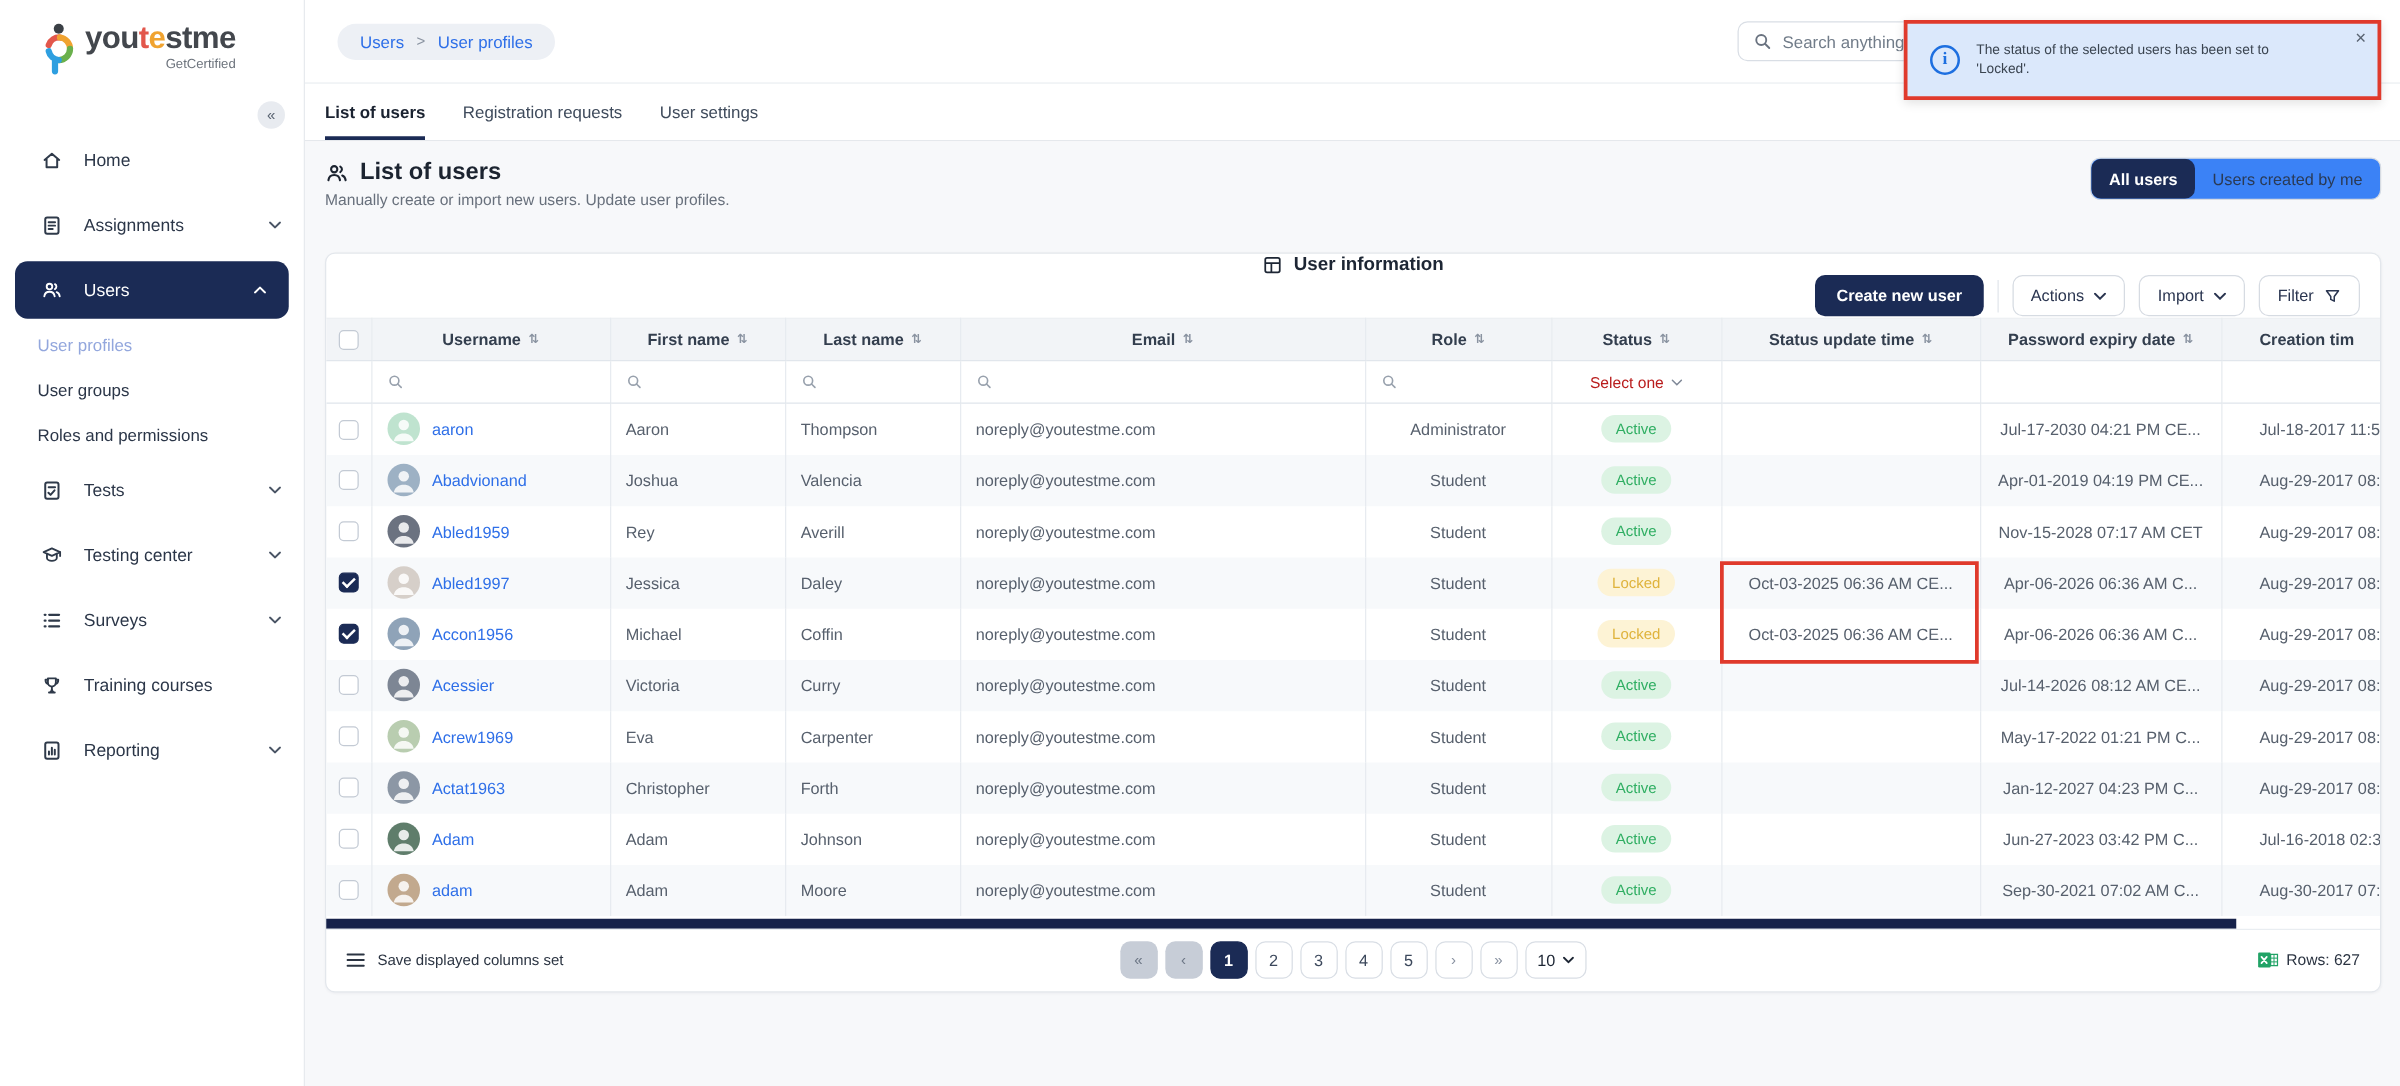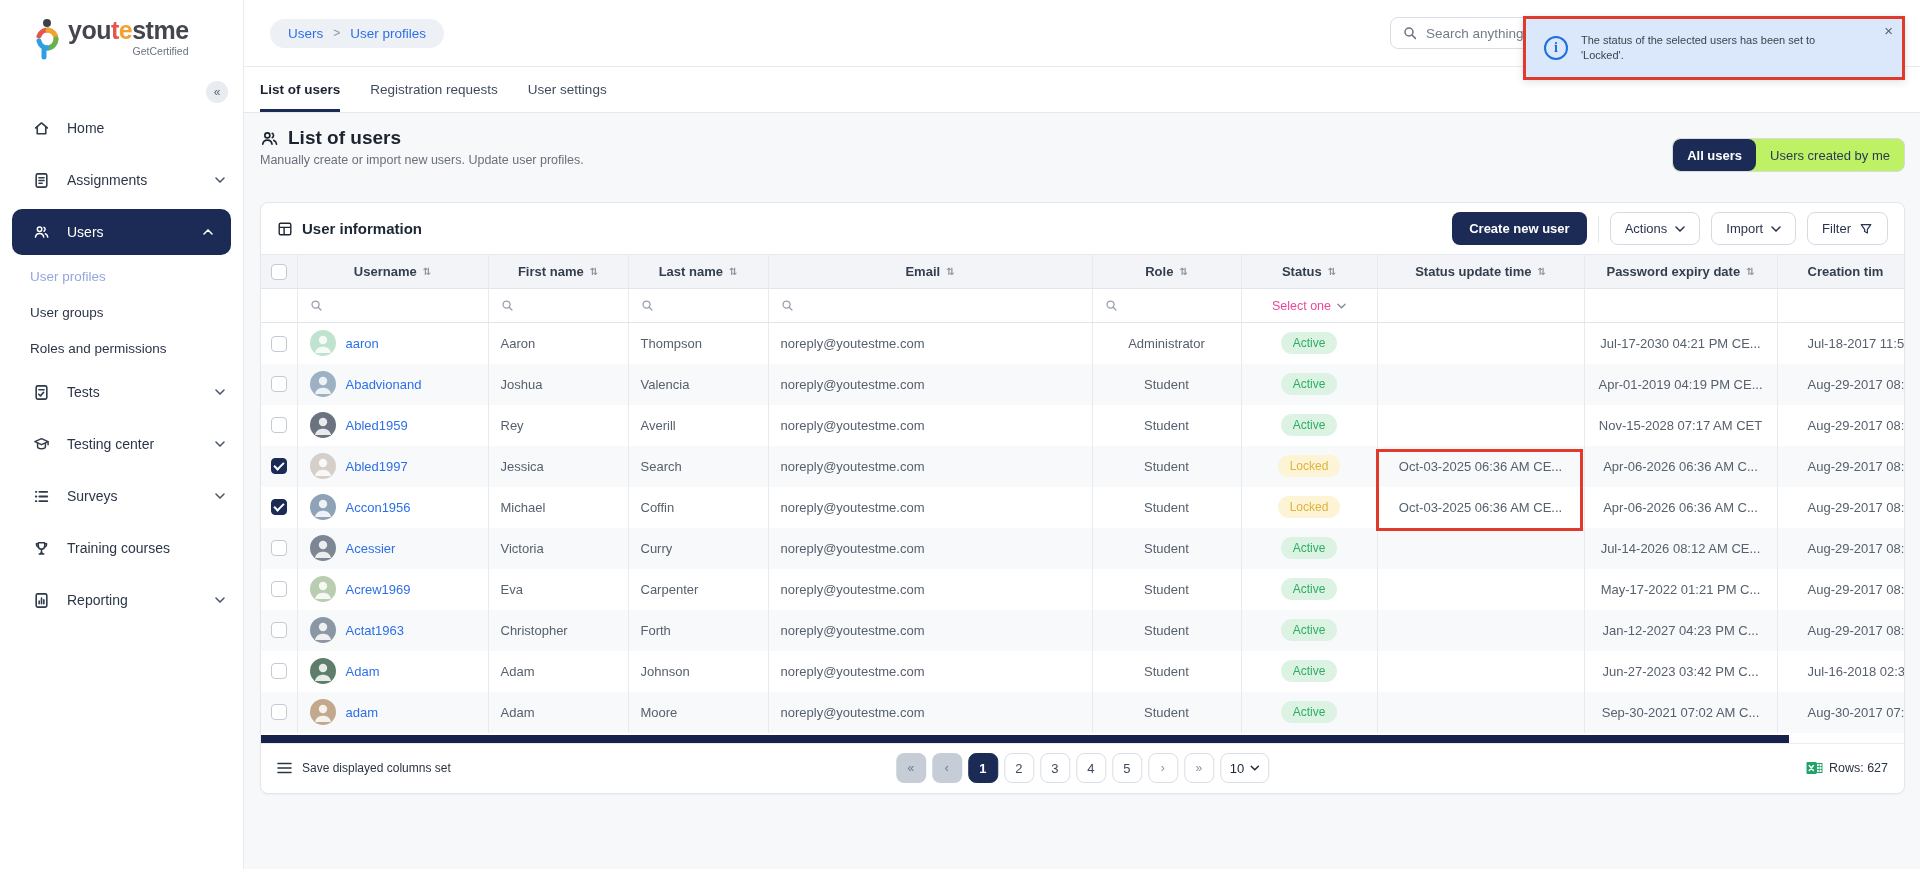--- a/index.html
+++ b/index.html
@@ -43,45 +43,45 @@
   .toast { position:absolute; left:1523px; top:16px; width:382px; min-height:64px; background:#dbe8fb; border:3px solid #e03a2c; z-index:60; display:flex; align-items:center; gap:13px; padding:10px 26px 10px 18px; box-shadow:0 2px 8px rgba(0,0,0,.12); }
   .toast-icon { width:24px; height:24px; min-width:24px; border:2px solid #1d6fe0; border-radius:50%; color:#1d6fe0; font-size:14px; font-weight:700; display:flex; align-items:center; justify-content:center; font-family:"Liberation Serif",serif; }
   .toast-msg { font-size:11px; color:#3a4450; line-height:1.35; width:262px; }
   .toast-close { position:absolute; top:3px; right:9px; font-size:15px; color:#5a6472; cursor:pointer; }
 
   
   .content { position:absolute; left:244px; top:113px; right:0; bottom:0; background:#f7f8fa; }
   .page-head { padding:14px 0 0 16px; }
   .page-title { display:flex; align-items:center; gap:9px; font-size:19px; font-weight:700; color:#1c2430; }
   .page-sub { margin-top:4px; font-size:12.5px; color:#68707c; }
-  .toggle-group { position:absolute; top:25px; right:15px; display:flex; border:1px solid #d6dbe2; border-radius:8px; background:#bef264; overflow:hidden; height:34px; }
+  .toggle-group { position:absolute; top:13px; right:15px; display:flex; border:1px solid #d6dbe2; border-radius:8px; background:#3b82f6; overflow:hidden; height:34px; }
   .tg-btn { display:flex; align-items:center; padding:0 14px; font-size:13px; color:#2a3a55; cursor:pointer; white-space:nowrap; }
   .tg-btn.active { background:#1b2b55; color:#fff; font-weight:700; border-radius:8px; }
 
   
   .card { position:absolute; left:16px; top:89px; right:15px; height:592px; background:#fff; border:1px solid #e3e7ec; border-radius:8px; box-shadow:0 1px 2px rgba(20,30,60,.04); display:flex; flex-direction:column; }
-  .card-toolbar { height:51px; display:flex; align-items:center; padding:0 16px; }
+  .card-toolbar { height:51px; display:flex; align-items:center; padding:0 16px;flex-direction:column; }
   .card-title { display:flex; align-items:center; gap:9px; font-size:15px; font-weight:700; color:#1d2634; }
   .toolbar-right { margin-left:auto; display:flex; align-items:center; }
   .btn { height:33px; display:flex; align-items:center; gap:8px; border-radius:8px; font-size:13px; cursor:pointer; }
   .btn-primary { background:#1b2b55; color:#fff; font-weight:700; padding:0 17px; }
   .btn-outline { background:#fff; border:1px solid #d6dbe2; color:#2a3550; padding:0 14px; }
   .tb-divider { width:1px; height:26px; background:#e2e6eb; margin:0 11px; }
   .btn + .btn { margin-left:11px; }
 
   
   .table-wrap { overflow:hidden; width:100%; }
   table { border-collapse:collapse; table-layout:fixed; width:1736px; }
   th, td { border-right:1px solid #e7ebf0; }
   thead th { background:#f2f4f7; height:34px; font-size:13px; font-weight:600; color:#333e4e; text-align:center; border-bottom:1px solid #e1e6ec; border-top:1px solid #e7ebf0; }
   .hwrap { display:flex; align-items:center; justify-content:center; gap:6px; }
   .sort { font-size:10px; color:#8a93a1; font-family:"DejaVu Sans",sans-serif; }
   tr.frow td { height:34px; background:#fff; border-bottom:1px solid #dfe5ec; }
   .fcell { display:flex; align-items:center; padding-left:12px; }
-  .fcell-c { display:flex; align-items:center; justify-content:center; gap:6px; font-size:12.5px; color:#ec4899; }
+  .fcell-c { display:flex; align-items:center; justify-content:center; gap:6px; font-size:12.5px; color:#b91c1c; }
   tr.trow td { height:41px; font-size:13px; color:#57606d; }
   tr.trow:nth-child(even) td { background:#f7f9fb; }
   .c-cb { text-align:center; }
   .cb { width:16px; height:16px; border:1.5px solid #c3cad4; border-radius:4px; background:#fff; display:inline-block; position:relative; cursor:pointer; vertical-align:middle; }
   .cb.checked { background:#1b2b55; border-color:#1b2b55; }
   .cb.checked::after { content:""; position:absolute; left:4.5px; top:1px; width:4px; height:8px; border-right:2px solid #fff; border-bottom:2px solid #fff; transform:rotate(45deg); }
   .c-user { padding-left:12px; }
   .userwrap { display:flex; align-items:center; gap:10px; }
   .avatar { width:26px; height:26px; border-radius:50%; overflow:hidden; background:#9db1c4; flex:none; }
   .ulink { color:#2e6fe8; font-weight:500; }
@@ -522,21 +522,21 @@
       <span class="avatar" style="background: rgb(214, 207, 201);">
                     <svg viewBox="0 0 26 26" width="26" height="26">
                       <circle cx="13" cy="10" r="4.2" fill="#ffffff" opacity="0.85"></circle>
                       <path d="M5 23c.8-4.2 4-6.2 8-6.2s7.2 2 8 6.2z" fill="#ffffff" opacity="0.85"></path>
                     </svg>
                   </span>
       <a class="ulink">Abled1997</a>
     </span>
               </td>
     <td class="c-l">Jessica</td>
-    <td class="c-l">Search</td>
+    <td class="c-l">Daley</td>
     <td class="c-l">noreply@youtestme.com</td>
     <td class="c-c">Student</td>
     <td class="c-c"><span class="pill locked">Locked</span></td>
     <td class="c-c">Oct-03-2025 06:36 AM CE...</td>
     <td class="c-c">Apr-06-2026 06:36 AM C...</td>
     <td class="c-creation">Aug-29-2017 08:2</td>
   </tr>
             <tr class="trow">
     <td class="c-cb"><span class="cb checked"></span></td>
     <td class="c-user">

